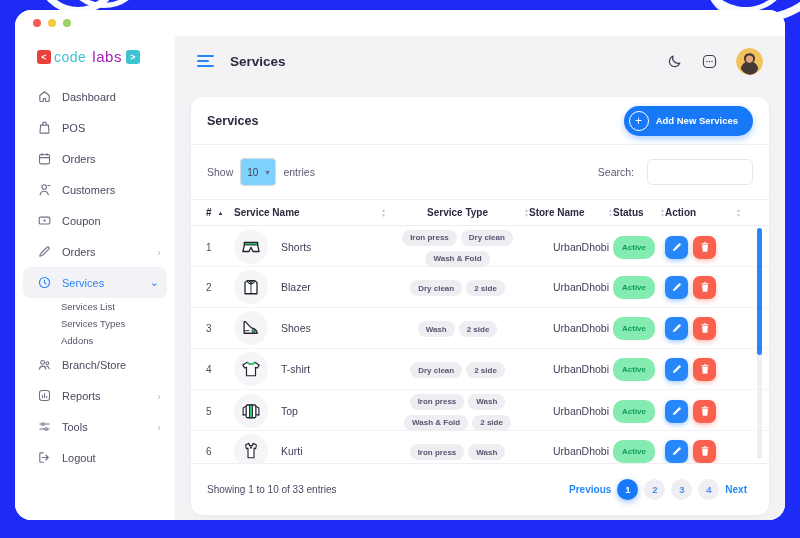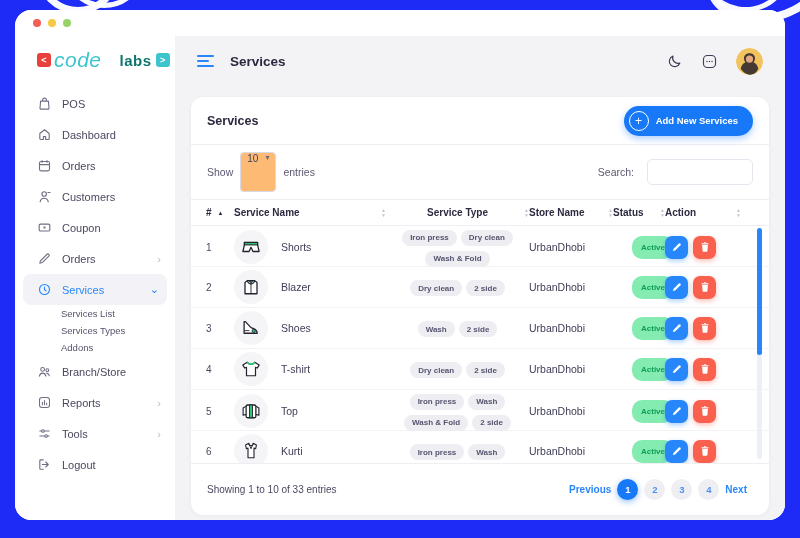--- a/index.html
+++ b/index.html
@@ -28,22 +28,22 @@
 
   .app { flex:1; display:flex; min-height:0; }
 
   
   .sidebar { width:160px; flex:0 0 160px; background:#fff; overflow:hidden; }
   .logo { display:flex; align-items:center; gap:2px; margin:12px 0 16px 22px; }
   .logo .sq { width:14px; height:14px; border-radius:3px; color:#fff; font-size:9px; font-weight:bold;
               display:flex; align-items:center; justify-content:center; }
   .sq-open { background:#e8413c; margin-right:1px; }
   .sq-close { background:#3ec4cf; margin-left:2px; }
-  .logo .w1 { color:#3ec4cf; font-size:21px; letter-spacing:.5px;font-style:italic; }
-  .logo .w2 { color:#0f766e; font-size:15px; letter-spacing:.5px; margin-left:16px;font-weight:bold; }
+  .logo .w1 { color:#3ec4cf; font-size:14px; letter-spacing:.5px; }
+  .logo .w2 { color:#a21caf; font-size:15px; letter-spacing:.5px; margin-left:4px; }
   .nav-item { height:31px; display:flex; align-items:center; gap:10px; padding:0 14px 0 22px;
               font-size:11px; color:#4a4960; cursor:pointer; }
   .nav-item .nav-icon { width:15px; height:15px; color:#706f85; display:flex; }
   .nav-item .nav-icon svg { width:15px; height:15px; }
   .nav-item .nav-chevron { margin-left:auto; color:#b9b8c6; font-size:11px; }
   .nav-item.active { background:#f2f2f7; border-radius:8px; margin:0 8px; padding:0 8px 0 14px; color:#2787fa; }
   .nav-item.active .nav-icon { color:#2787fa; }
   .nav-item.active .nav-chevron { color:#2787fa; }
   .nav-sub { padding-left:46px; font-size:9.5px; color:#55546b; height:17px; display:flex; align-items:center; cursor:pointer; }
   .nav-sub:first-of-type { margin-top:4px; }
@@ -68,22 +68,22 @@
                padding:0 16px; border-bottom:1px solid #efeff3; }
   .card-title { font-size:12.5px; font-weight:bold; color:#2b2a3f; }
   .add-btn { display:flex; align-items:center; gap:7px; background:#1779f7; color:#fff; border:none;
              height:30px; border-radius:15px; padding:0 15px 0 5px; font-size:9.5px; font-weight:bold;
              font-family:inherit; cursor:pointer; box-shadow:0 3px 7px rgba(23,121,247,.35); }
   .plus-circle { width:20px; height:20px; border:1.4px solid #fff; border-radius:50%;
                  display:flex; align-items:center; justify-content:center; font-size:12px; font-weight:normal; }
 
   .controls { flex:0 0 54px; display:flex; align-items:center; justify-content:space-between; padding:0 16px; }
   .show-group { display:flex; align-items:center; gap:7px; font-size:10.5px; color:#5a5970; }
-  .select { border:1px solid #d9d9e3; border-radius:4px; height:40px; padding:0 6px; display:flex;
-            align-items:flex-start; gap:7px; font-size:10px; color:#3f3d56; cursor:pointer; background:#fdba74; }
+  .select { border:1px solid #d9d9e3; border-radius:4px; height:28px; padding:0 6px; display:flex;
+            align-items:center; gap:7px; font-size:10px; color:#3f3d56; cursor:pointer; background:#7dd3fc; }
   .select .caret { font-size:8px; color:#6a6980; }
   .search-group { display:flex; align-items:center; gap:13px; font-size:10.5px; color:#5a5970; }
   .search-input { width:106px; height:26px; border:1px solid #e6e6ee; border-radius:5px; outline:none;
                   font-family:inherit; font-size:10px; padding:0 7px; color:#3f3d56; }
 
   .thead-row, .trow { display:grid; grid-template-columns:28px 152px 1fr 84px 52px 76px;
                       align-items:center; padding:0 28px 0 15px; }
   .thead-row { flex:0 0 27px; border-top:1px solid #efeff3; border-bottom:1px solid #efeff3;
                font-size:10px; font-weight:bold; color:#2b2a3f; }
   .th { display:flex; align-items:center; gap:4px; position:relative; cursor:pointer; }
@@ -96,23 +96,23 @@
   .tbody { flex:1; min-height:0; overflow:hidden; position:relative; }
   .trow { height:41px; border-bottom:1px solid #f3f3f6; }
   .cell-num { font-size:10px; color:#4a4960; }
   .cell-name { display:flex; align-items:center; gap:13px; font-size:10.5px; color:#3f3d56; }
   .svc-circle { width:34px; height:34px; border-radius:50%; background:#f5f5f8; display:flex;
                 align-items:center; justify-content:center; }
   .svc-circle svg { width:24px; height:24px; }
   .cell-type { text-align:center; }
   .tag { display:inline-block; background:#ededf2; color:#565570; font-size:8px; font-weight:bold;
          padding:3.5px 8px; border-radius:9px; margin:1.5px 2px; white-space:nowrap; }
-  .cell-store { font-size:10.5px; color:#3f3d56; }
+  .cell-store { font-size:10.5px; color:#3f3d56;margin-left:24px; }
   .badge { display:inline-block; background:#85ecb1; color:#0f9d58; font-size:8px; font-weight:bold;
-           padding:7px 9px; border-radius:10px;margin-left:19px; }
+           padding:7px 9px; border-radius:10px; }
   .cell-action { display:flex; gap:5px; }
   .act-btn { width:23px; height:23px; border:none; border-radius:7px; display:flex; align-items:center;
              justify-content:center; cursor:pointer; }
   .act-btn svg { width:12px; height:12px; }
   .act-edit { background:#2787fa; box-shadow:0 2px 5px rgba(39,135,250,.4); }
   .act-delete { background:#f9604e; box-shadow:0 2px 5px rgba(249,96,78,.4); }
 
   .vscroll { position:absolute; right:7px; top:2px; bottom:4px; width:5px; border-radius:3px; background:#ecf0f6; }
   .vscroll-thumb { position:absolute; top:0; left:0; width:5px; height:55%; border-radius:3px; background:#2787fa; cursor:grab; }
 
@@ -146,34 +146,34 @@
       <div class="logo">
         <span class="sq sq-open">&lt;</span>
         <span class="w1">code</span>
         <span class="w2">labs</span>
         <span class="sq sq-close">&gt;</span>
       </div>
       <nav id="sidebar-nav">
           <div class="nav-item">
     <span class="nav-icon">
               <svg viewBox="0 0 24 24" fill="none" stroke="currentColor" stroke-width="1.8" stroke-linejoin="round">
+                <path d="M4.5 10.5 12 4.5l7.5 6v8a1.5 1.5 0 0 1-1.5 1.5h-4.2v-4.6H10.2V20H6a1.5 1.5 0 0 1-1.5-1.5z"></path>
+              </svg>
+            </span>
+    <span class="nav-label">Dashboard</span>
+
+  </div>
+          <div class="nav-item">
+    <span class="nav-icon">
+              <svg viewBox="0 0 24 24" fill="none" stroke="currentColor" stroke-width="1.8" stroke-linejoin="round">
                 <path d="M5.8 8.2h12.4l1 11a1.6 1.6 0 0 1-1.6 1.8H6.4a1.6 1.6 0 0 1-1.6-1.8z"></path>
                 <path d="M9 8V6.4a3 3 0 0 1 6 0V8"></path>
               </svg>
             </span>
     <span class="nav-label">POS</span>
-
-  </div>
-          <div class="nav-item">
-    <span class="nav-icon">
-              <svg viewBox="0 0 24 24" fill="none" stroke="currentColor" stroke-width="1.8" stroke-linejoin="round">
-                <path d="M4.5 10.5 12 4.5l7.5 6v8a1.5 1.5 0 0 1-1.5 1.5h-4.2v-4.6H10.2V20H6a1.5 1.5 0 0 1-1.5-1.5z"></path>
-              </svg>
-            </span>
-    <span class="nav-label">Dashboard</span>
 
   </div>
           <div class="nav-item">
     <span class="nav-icon">
               <svg viewBox="0 0 24 24" fill="none" stroke="currentColor" stroke-width="1.8">
                 <rect x="4" y="5.5" width="16" height="15" rx="2.5"></rect>
                 <path d="M8 3.5v4M16 3.5v4M4 10.5h16"></path>
               </svg>
             </span>
     <span class="nav-label">Orders</span>

